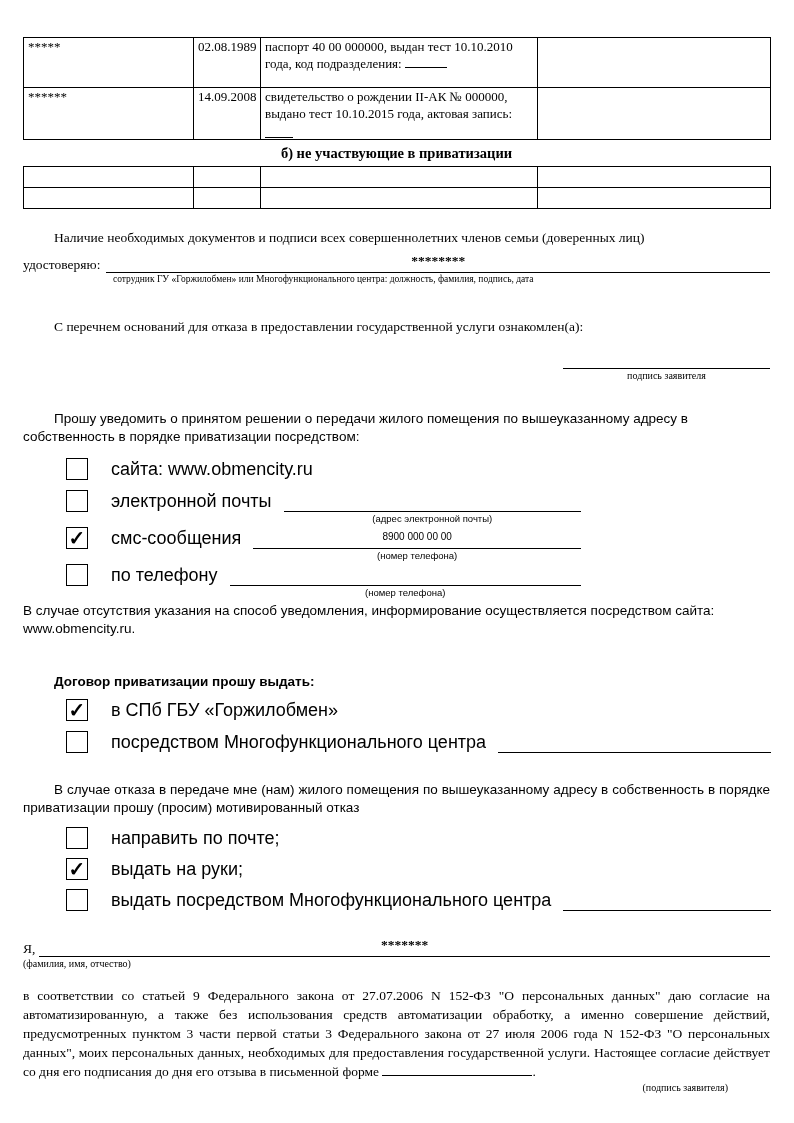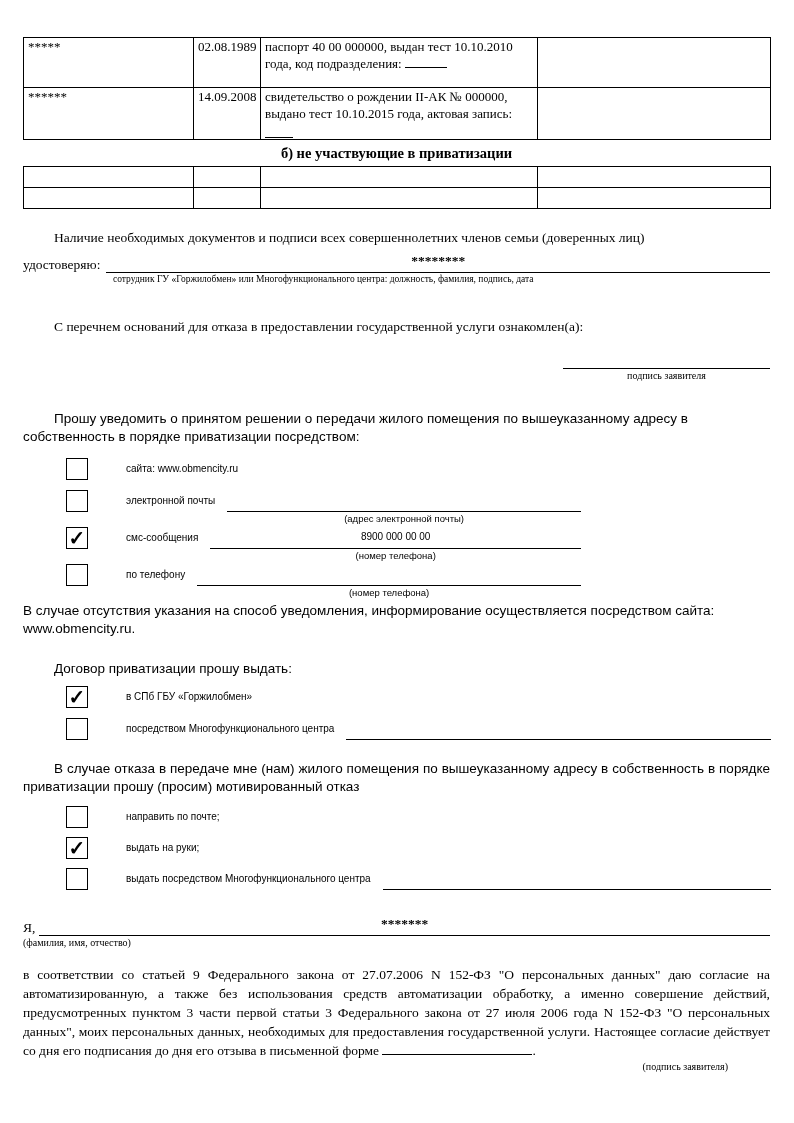--- a/index.html
+++ b/index.html
@@ -47,35 +47,35 @@
   .sig-line  { height:15px; border-bottom:1.5px solid #000; }
   .sig-caption { text-align:center; font-size:10px; line-height:13px; }
 
   
   .notify-intro { margin-top:28px; }
   .opt { display:flex; align-items:flex-start; margin-left:43px; }
   .cb { width:22px; height:22px; border:1.5px solid #000; flex:0 0 22px;
         display:flex; align-items:center; justify-content:center;
         font-family:"Liberation Sans", sans-serif; font-size:20px; font-weight:bold;
         line-height:20px; overflow:visible; }
-  .opt-label { margin-left:38px; font-family:"Liberation Sans", sans-serif;
-               font-size:10px; line-height:22px; white-space:nowrap; }
+  .opt-label { margin-left:23px; font-family:"Liberation Sans", sans-serif;
+               font-size:18px; line-height:22px; white-space:nowrap; }
   .field-col { flex:1; margin-left:12px; }
   .field-line { border-bottom:1.5px solid #000; height:22px; text-align:center;
                 font-family:"Liberation Sans", sans-serif; font-size:10px; line-height:20px; }
   .field-caption { text-align:center; font-family:"Liberation Sans", sans-serif;
                    font-size:9.5px; line-height:11px; padding-top:1px; }
   .opt-field { width:515px; }
   .opt-wide  { width:705px; }
   .mt12{margin-top:12px;} .mt10{margin-top:10px;} .mt9{margin-top:9px;}
   .mt8{margin-top:8px;} .mt3{margin-top:3px;}
 
   .fallback-note { margin-top:4px; }
-  .contract-intro { margin-top:22px; }
-  .refusal-intro { margin-top:20px; }
+  .contract-intro { margin-top:35px;font-weight:bold; }
+  .refusal-intro { margin-top:28px; }
 
   
   .consent-row { margin-top:24px; display:flex; align-items:flex-end; height:22px; }
   .consent-pronoun { font-size:13.5px; white-space:nowrap; }
   .consent-field { flex:1; margin-left:4px; border-bottom:1.5px solid #000;
                    text-align:center; font-size:13.5px; font-weight:bold; height:20px; }
   .consent-name-caption { text-align:left; font-size:10px; line-height:13px; }
   .consent-body { margin-top:16px; font-size:13.5px; line-height:19px; }
   .consent-blank { display:inline-block; width:150px; border-bottom:1.5px solid #000; height:12px; }
   .consent-sig-caption { text-align:right; padding-right:42px; font-size:10px; line-height:13px; }

